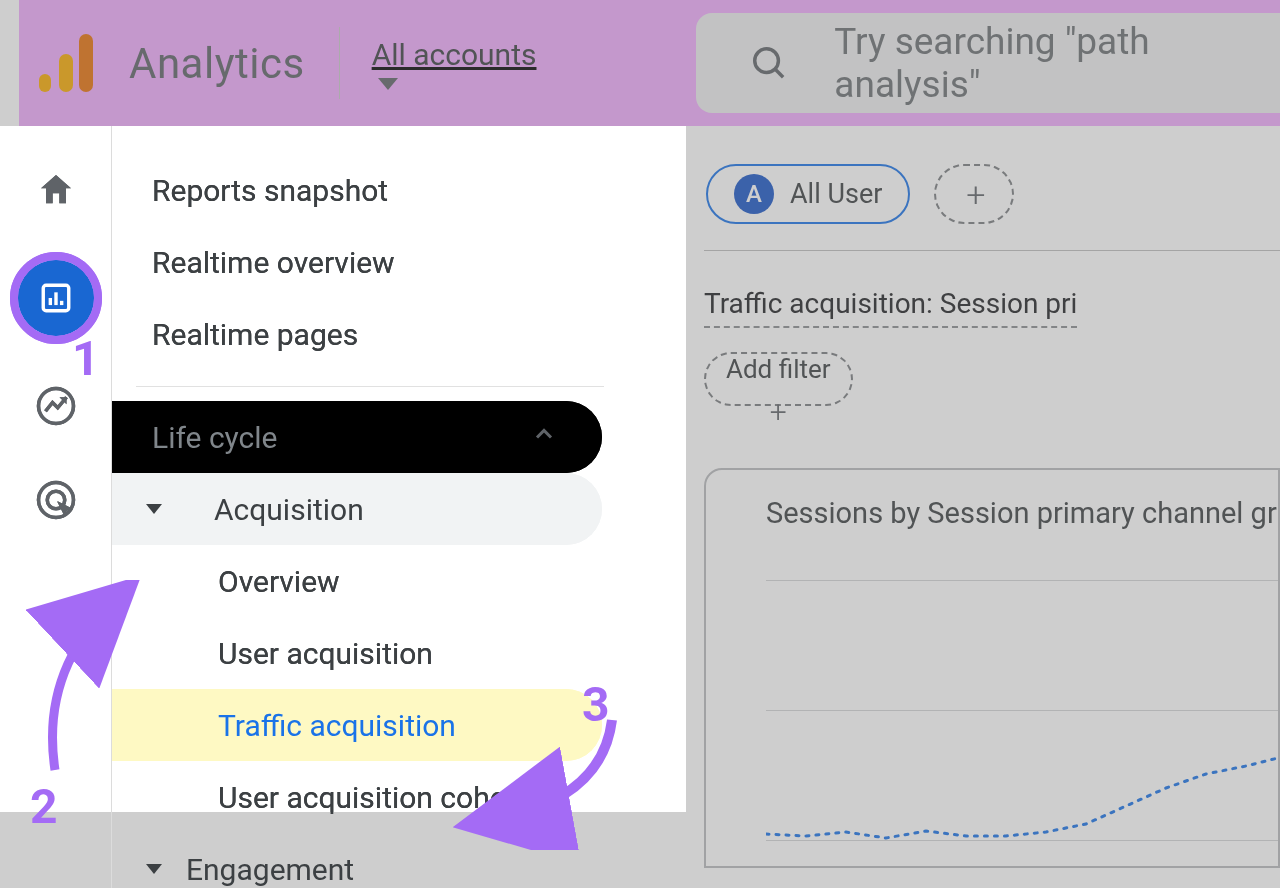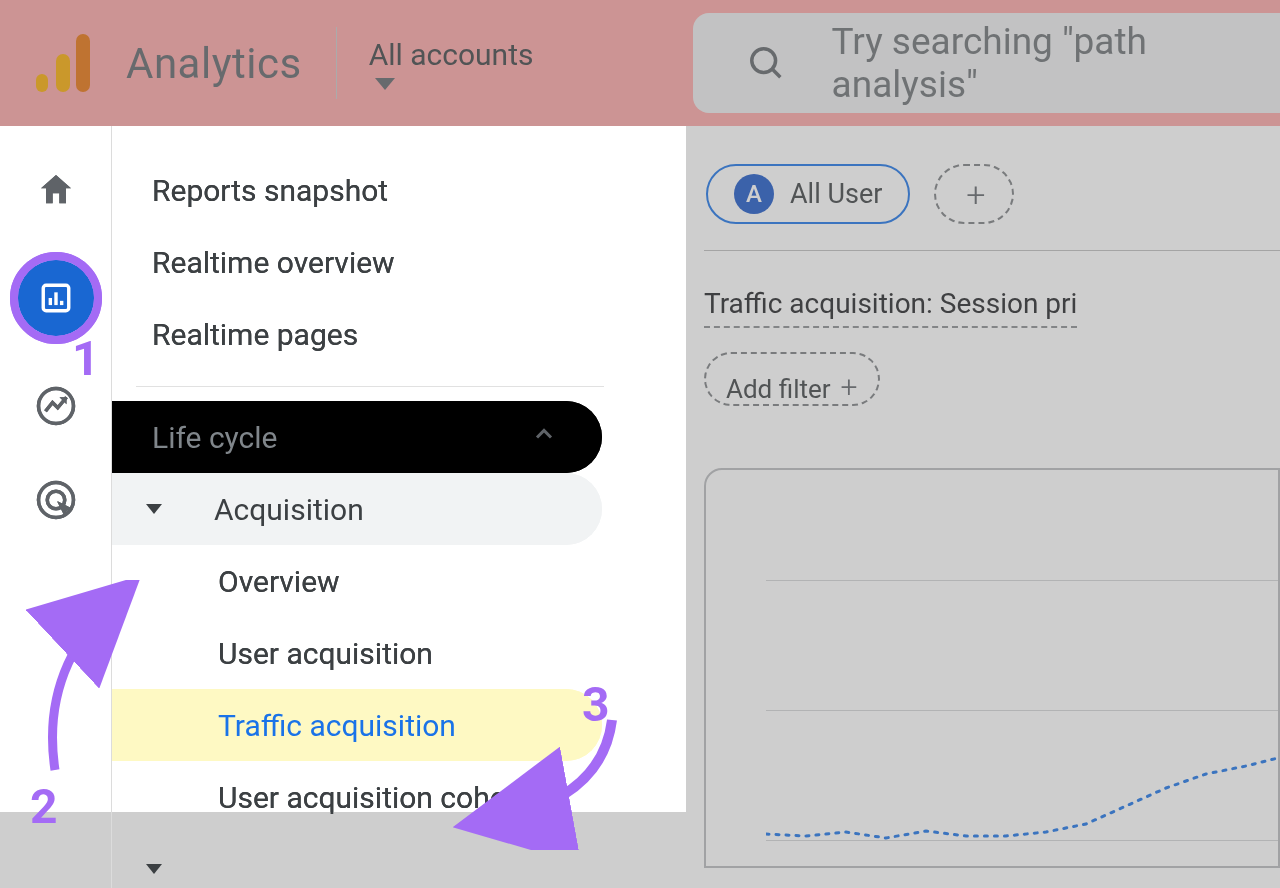--- a/index.html
+++ b/index.html
@@ -1,32 +1,33 @@
 <!DOCTYPE html>
 <html><head>
 <meta charset="utf-8">
 <style>
   * { box-sizing: border-box; margin: 0; padding: 0; }
   html, body { width: 1280px; height: 888px; overflow: hidden; font-family: 'Google Sans', Roboto, Arial, sans-serif; background: #fff; }
 
   
   .header {
     height: 126px;
-    background: #fca5a5;
+    background: #f0abfc;
     display: flex;
     align-items: center;
-    padding-left: 36px;
+    padding-left: 20px;
     position: relative;
     z-index: 5;
+    margin-left: 19px;
   }
   .logo-block { display: flex; align-items: center; }
   .logo-svg { width: 54px; height: 58px; }
   .logo-title { font-size: 42px; color: #5f6368; margin-left: 36px; letter-spacing: 0.5px; font-weight: 400; }
   .vert-divider { width: 1px; height: 72px; background: #c8c8c8; margin: 0 32px 0 34px; }
-  .account-block { display: flex; flex-direction: column; align-items: flex-start; }
+  .account-block { display: flex; flex-direction: column; align-items: flex-start; text-decoration: underline; }
   .account-label { font-size: 30px; color: #3c4043; font-weight: 400; }
   .account-caret { margin-top: 6px; margin-left: 6px; }
   .search-wrap {
     margin-left: 160px;
     height: 100px;
     flex: 1;
     background: #ecedee;
     border-radius: 16px 0 0 16px;
     display: flex;
     align-items: center;
@@ -182,28 +183,29 @@
     color: #202124;
     font-weight: 400;
     border-bottom: 2px dashed #8a8d90;
     padding-bottom: 6px;
     display:inline-block;
     white-space: nowrap;
   }
   .filter-chip {
     margin-top: 24px;
     display:inline-flex;
-    align-items:flex-end;
+    align-items:center;
     height: 54px;
     border: 2px dashed #7a7d80;
     border-radius: 32px;
     padding: 0 20px;
     font-size: 26px;
     color:#3c4043;
     gap: 10px;
+    flex-direction: column;
   }
   .filter-chip .plus { font-size: 30px; color:#5f6368; font-weight:300;}
 
   .chart-card {
     margin-top: 62px;
     border: 2px solid #b9bbbe;
     border-radius: 18px 0 0 0;
     height: 400px;
     padding: 26px 0 0 60px;
     position:relative;
@@ -320,20 +322,21 @@
   </div>
   <div class="sub-item">Overview</div>
   <div class="sub-item">User acquisition</div>
   <div class="sub-item active">Traffic acquisition</div>
   <div class="sub-item">User acquisition cohorts</div>
 
   <div class="group-row">
     <span class="tri">
         <span class="caret-down small"></span>
       </span>
+    <span>Engagement</span>
   </div>
 </div>
 
 <div class="main">
   <div class="chips-row">
     <div class="chip all-users">
       <span class="badge">A</span>
       <span>All User</span>
     </div>
     <div class="chip add-comparison">
@@ -343,20 +346,21 @@
   <div class="main-divider"></div>
 
   <div class="page-title">Traffic acquisition: Session pri</div><br>
 
   <div class="filter-chip">
     <span>Add filter</span>
     <span class="plus">+</span>
   </div>
 
   <div class="chart-card">
+    <div class="chart-title">Sessions by Session primary channel gr</div>
     <div class="grid-line" style="top:110px"></div>
     <div class="grid-line" style="top:240px"></div>
     <div class="grid-line" style="top:370px"></div>
     <svg class="chart-series" viewBox="0 0 560 130" preserveAspectRatio="none">
       <polyline points="0,98 40,100 80,96 120,102 160,95 200,100 240,100 280,96 320,88 360,70 400,52 440,38 480,30 520,20 560,12" fill="none" stroke="#1a73e8" stroke-width="3" stroke-dasharray="3 7" stroke-linecap="round"></polyline>
     </svg>
   </div>
 </div>
 
 <div class="dim-overlay"></div>

